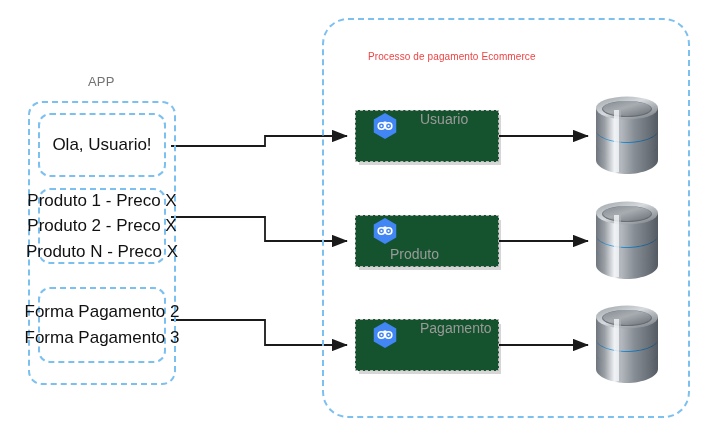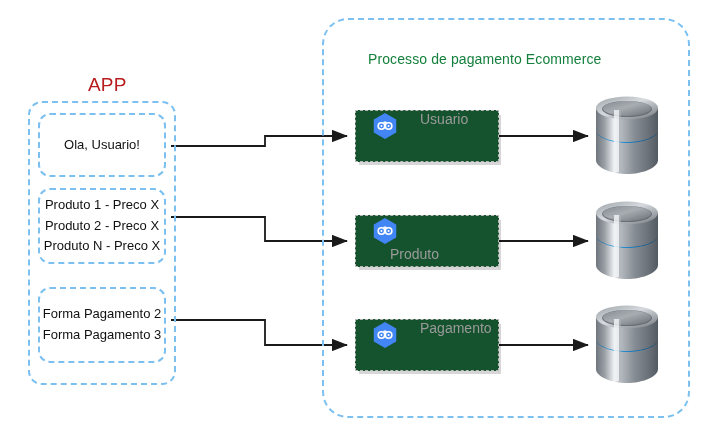--- a/index.html
+++ b/index.html
@@ -33,52 +33,52 @@
     background: transparent;
     box-sizing: border-box;
   }
   .dashed-group.big {
     border-radius: 26px;
   }
 
   
   .group-caption {
     position: absolute;
-    font-size: 19px;
-    color: #b91c1c;
+    font-size: 13px;
+    color: #737373;
     font-weight: 400;
     letter-spacing: 0.2px;
     white-space: nowrap;
     text-align: right;
   }
 
   
   .panel-title {
     position: absolute;
-    font-size: 14px;
-    color: #15803d;
+    font-size: 10px;
+    color: #ef4444;
     white-space: nowrap;
     letter-spacing: 0.1px;
   }
 
   
   .text-card {
     position: absolute;
     border: 2px dashed #7cc0f0;
     border-radius: 12px;
     background: #ffffff;
     box-sizing: border-box;
     display: flex;
     flex-direction: column;
     align-items: center;
     justify-content: center;
     gap: 6px;
   }
   .text-card .line {
-    font-size: 13px;
+    font-size: 17px;
     color: #111111;
     white-space: nowrap;
     line-height: 1.15;
   }
 
   
   .service-box {
     position: absolute;
     border: 1.5px dashed #b8b8b8;
     background: #14532d;

